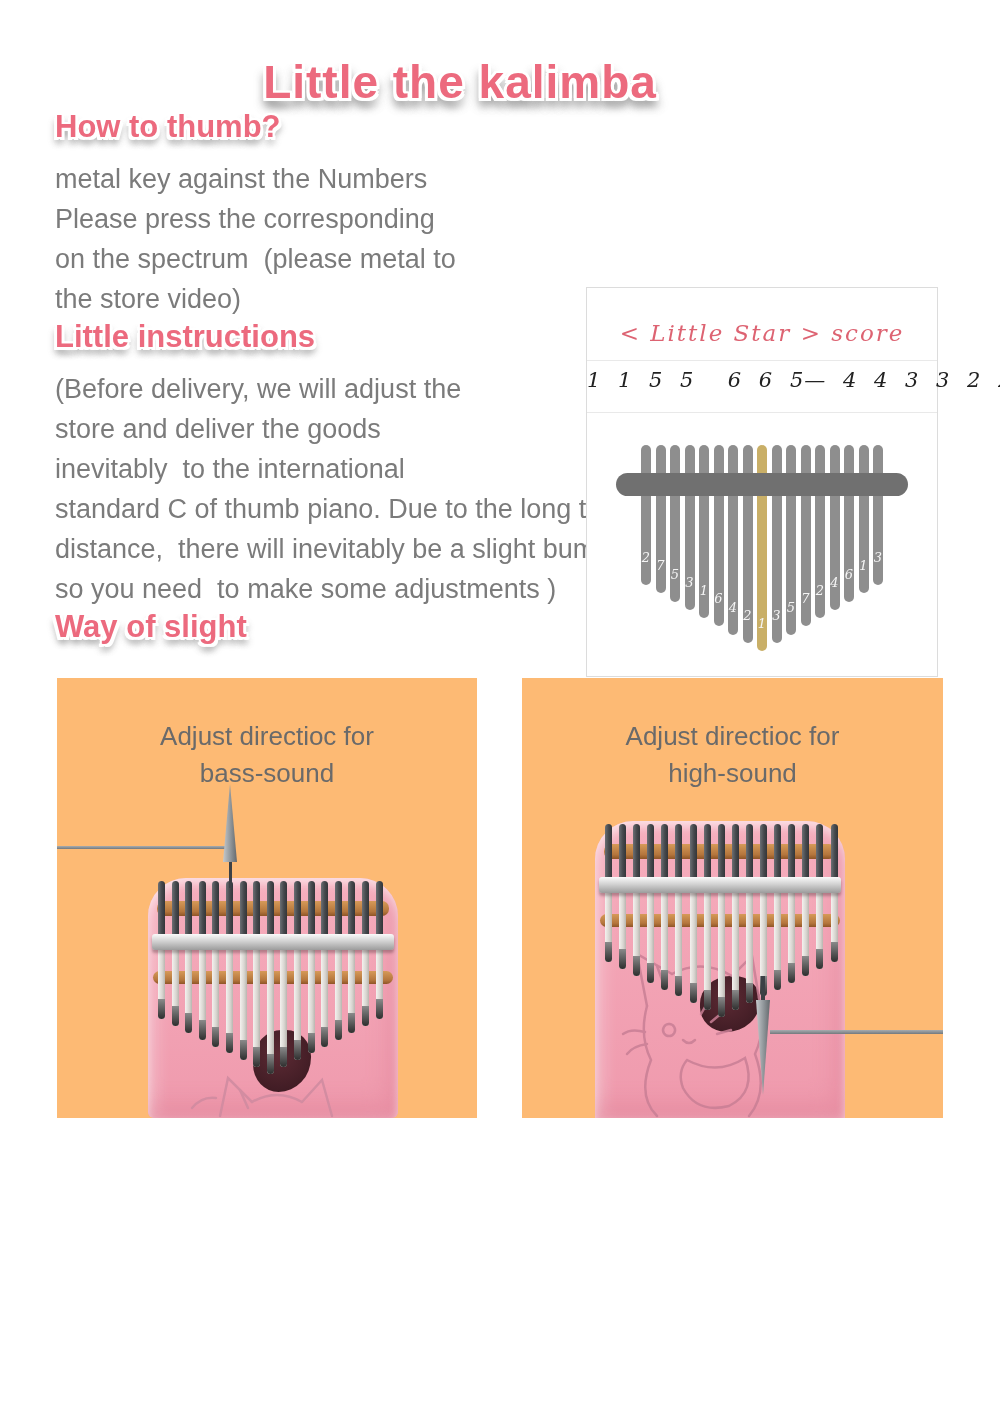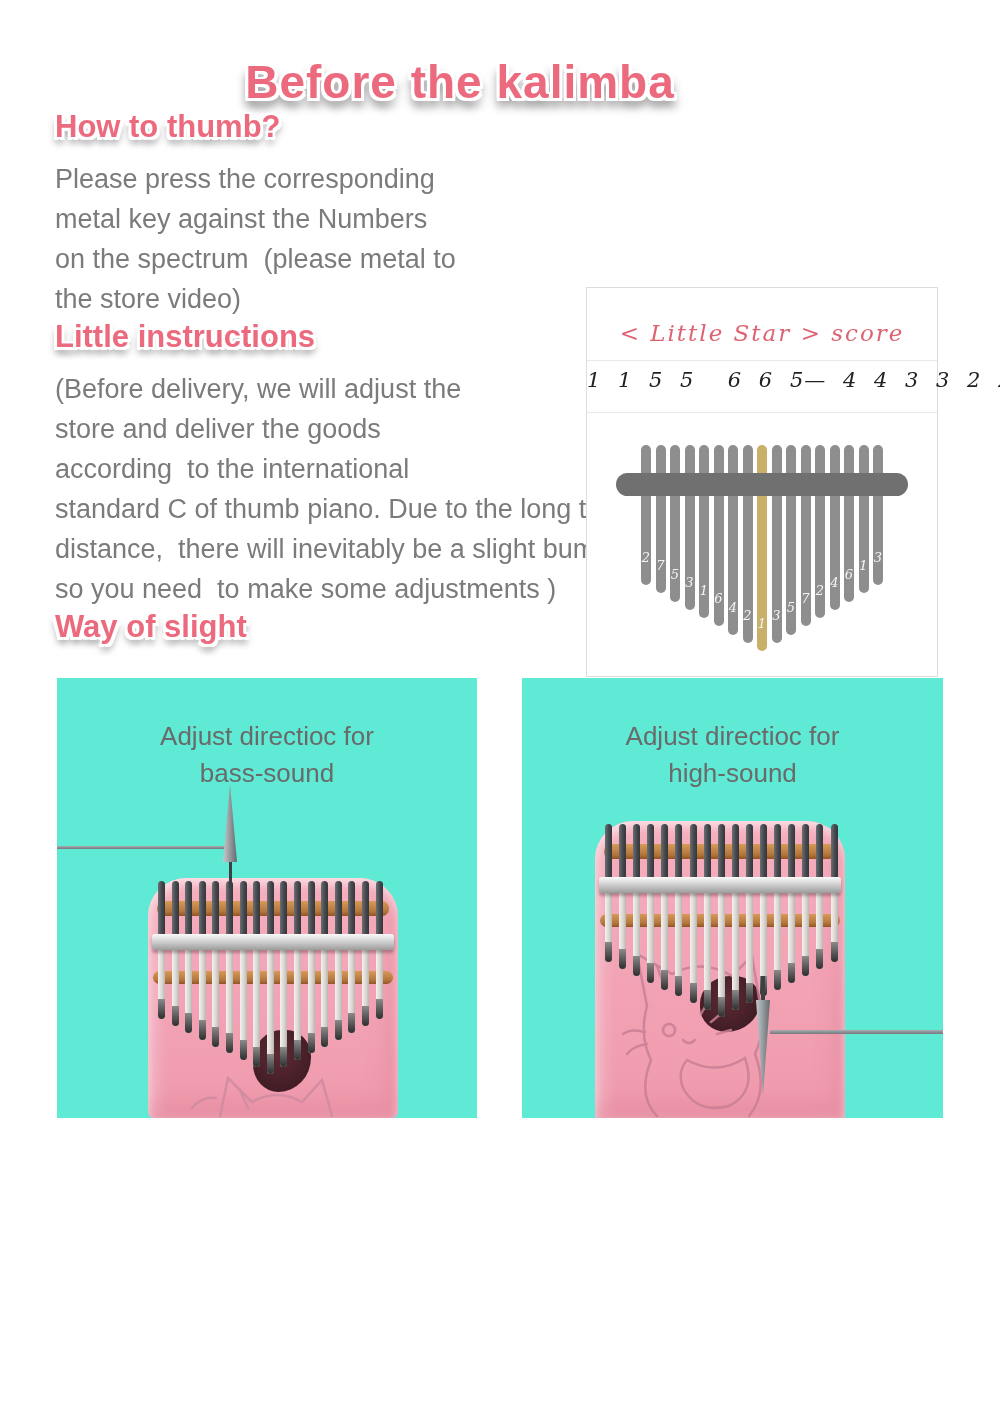--- a/index.html
+++ b/index.html
@@ -39,21 +39,21 @@
     display:flex;justify-content:center;gap:4.5px;align-items:flex-start;}
   .s-tine{position:relative;width:10px;background:#8e8e8e;border-radius:5px;flex:0 0 auto;}
   .s-tine.gold{background:var(--gold,#c9af67);}
   .s-bar{position:absolute;left:0;top:28px;width:292px;height:23px;border-radius:11.5px;
     background:#707070;z-index:5;}
   .s-num{position:absolute;bottom:20px;left:0;width:100%;text-align:center;
     font-family:"DejaVu Serif", serif;font-size:13px;color:#f5f5f5;}
 
   
   .panels{display:flex;gap:45px;margin:33px 57px 0 57px;}
-  .panel{position:relative;width:420px;height:440px;background:#5eead4;overflow:hidden;}
+  .panel{position:relative;width:420px;height:440px;background:#fdba74;overflow:hidden;}
   .panel-caption{padding-top:40px;text-align:center;font-size:26px;line-height:37px;color:#6a6a6a;}
 
   .k-body{position:absolute;border-radius:38px 38px 6px 6px;
     background:linear-gradient(180deg,#f6afbe 0%,#f3a5b6 40%,#ef9aad 100%);
     box-shadow:inset 0 6px 10px rgba(255,255,255,.55), inset -10px -14px 22px rgba(213,108,133,.28),
       inset 10px 0 14px rgba(255,255,255,.25);z-index:0;}
   .k-wood{position:absolute;height:15px;border-radius:7px;
     background:linear-gradient(180deg,#d69a58 0%,#b5763d 70%,#8f5526 100%);z-index:1;}
   .k-hole{position:absolute;background:radial-gradient(circle at 45% 40%,#5c2a34 0%,#401c24 75%);
     border-radius:52% 44% 58% 46%;z-index:1;}
@@ -77,21 +77,21 @@
     background:linear-gradient(90deg,#c6cacd 0%,#8f9599 55%,#64696d 100%);}
   .hammer-shaft{position:absolute;width:3px;background:#3c4146;z-index:6;}
   .hammer-rod{position:absolute;height:3px;z-index:6;
     background:linear-gradient(180deg,#a7acb0 0%,#74797d 100%);}
 </style>
 </head>
 <body>
 
 <div class="page">
 
-  <div class="page-title">Before the kalimba</div>
+  <div class="page-title">Little the kalimba</div>
 
   <div class="content">
 
     <div class="score-card">
       <div class="score-title">&lt; Little Star &gt; score</div>
       <hr class="score-hr">
       <div class="score-notes">1 1 5 5  6 6 5— 4 4 3 3 2 2 1</div>
       <hr class="score-hr">
       <div class="score-tines">
         <div class="s-bar"></div>
@@ -144,31 +144,31 @@
             <span class="s-num">1</span>
           </div>
           <div class="s-tine" style="height: 140px;">
             <span class="s-num">3</span>
           </div>
         </div>
     </div>
 
     <h2 class="sec h-play">How to thumb?</h2>
     <div class="para">
+        <div class="line">metal key against the Numbers</div>
         <div class="line">Please press the corresponding</div>
-        <div class="line">metal key against the Numbers</div>
         <div class="line">on the spectrum  (please metal to</div>
         <div class="line">the store video)</div>
       </div>
 
     <h2 class="sec h-tune">Little instructions</h2>
     <div class="para">
         <div class="line">(Before delivery, we will adjust the</div>
         <div class="line">store and deliver the goods</div>
-        <div class="line">according  to the international</div>
+        <div class="line">inevitably  to the international</div>
         <div class="line">standard C of thumb piano. Due to the long transportation</div>
         <div class="line">distance,  there will inevitably be a slight bump on the way,</div>
         <div class="line">so you need  to make some adjustments )</div>
       </div>
 
     <h2 class="sec h-way">Way of slight</h2>
   </div>
 
   <div class="panels">
 

